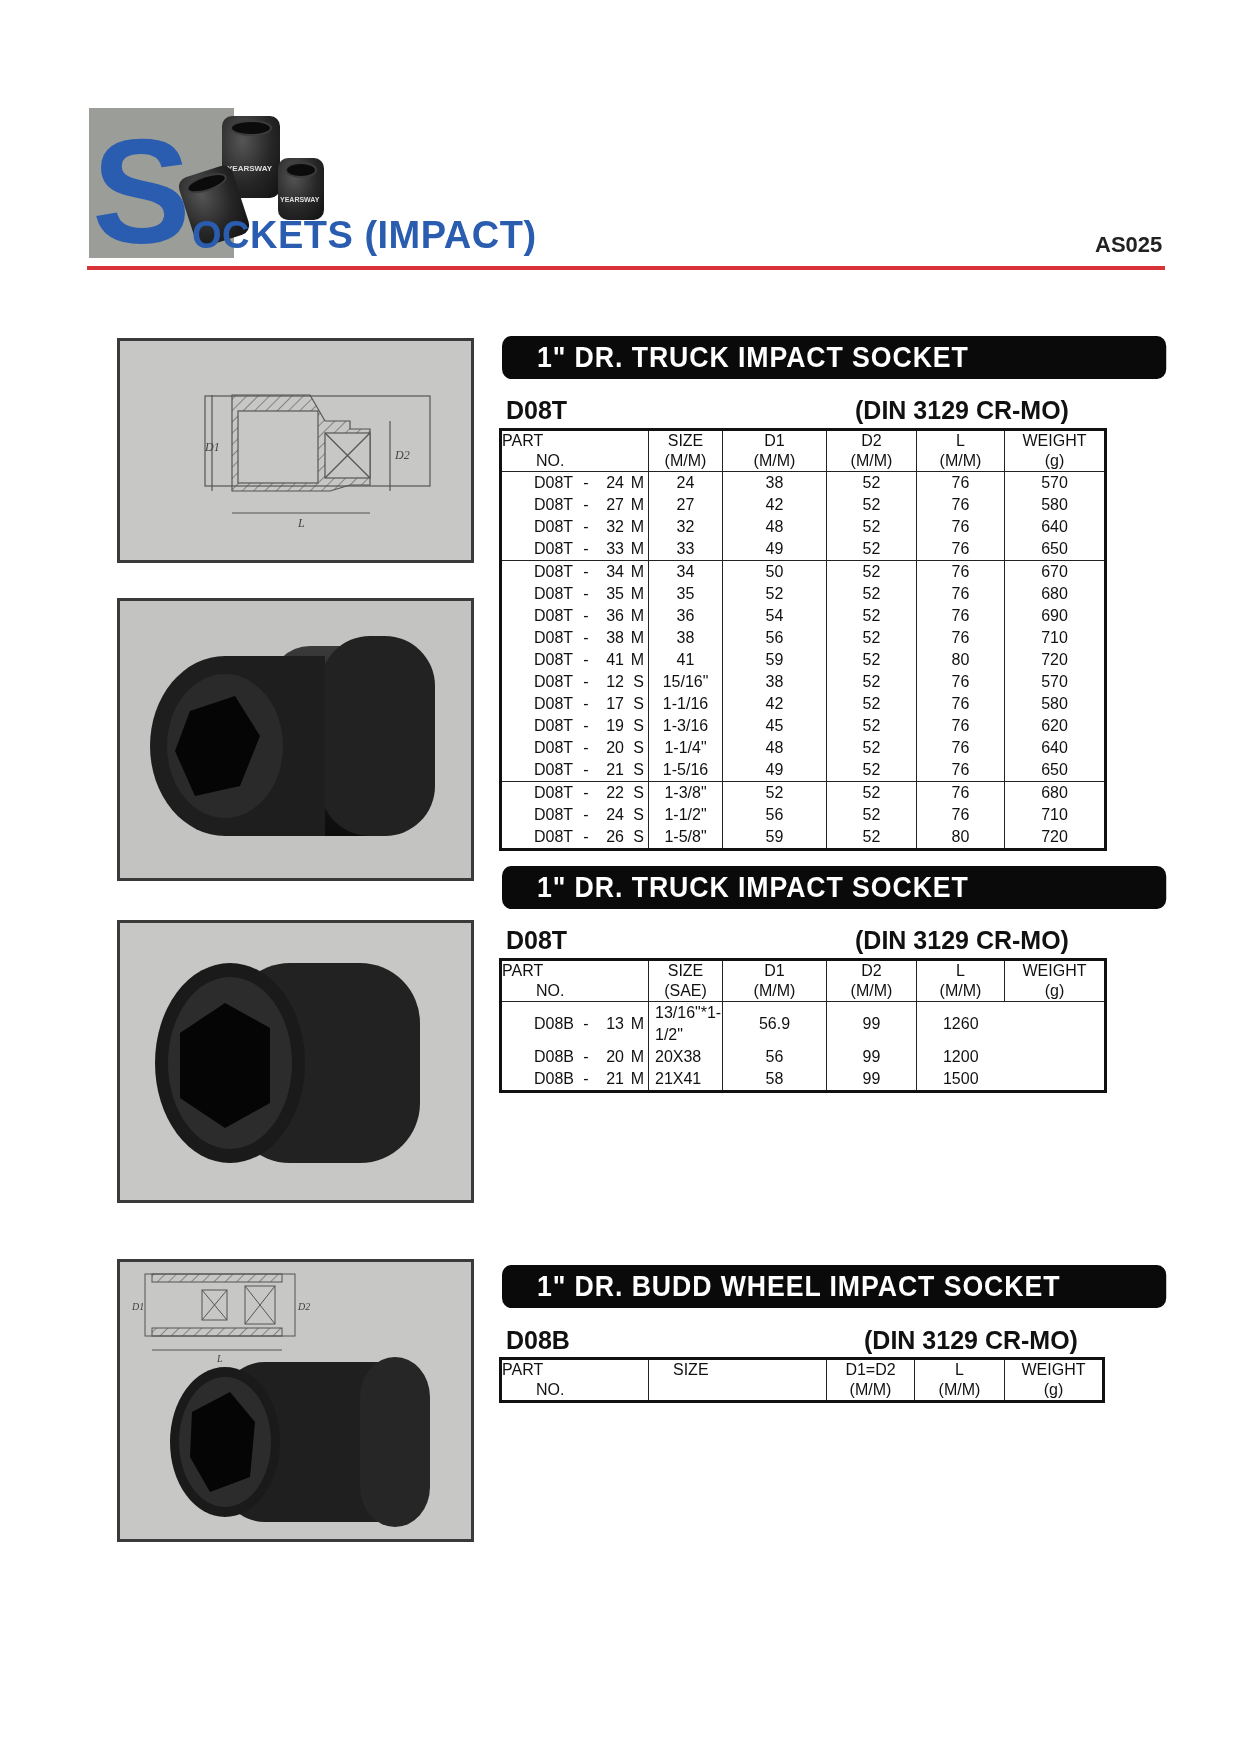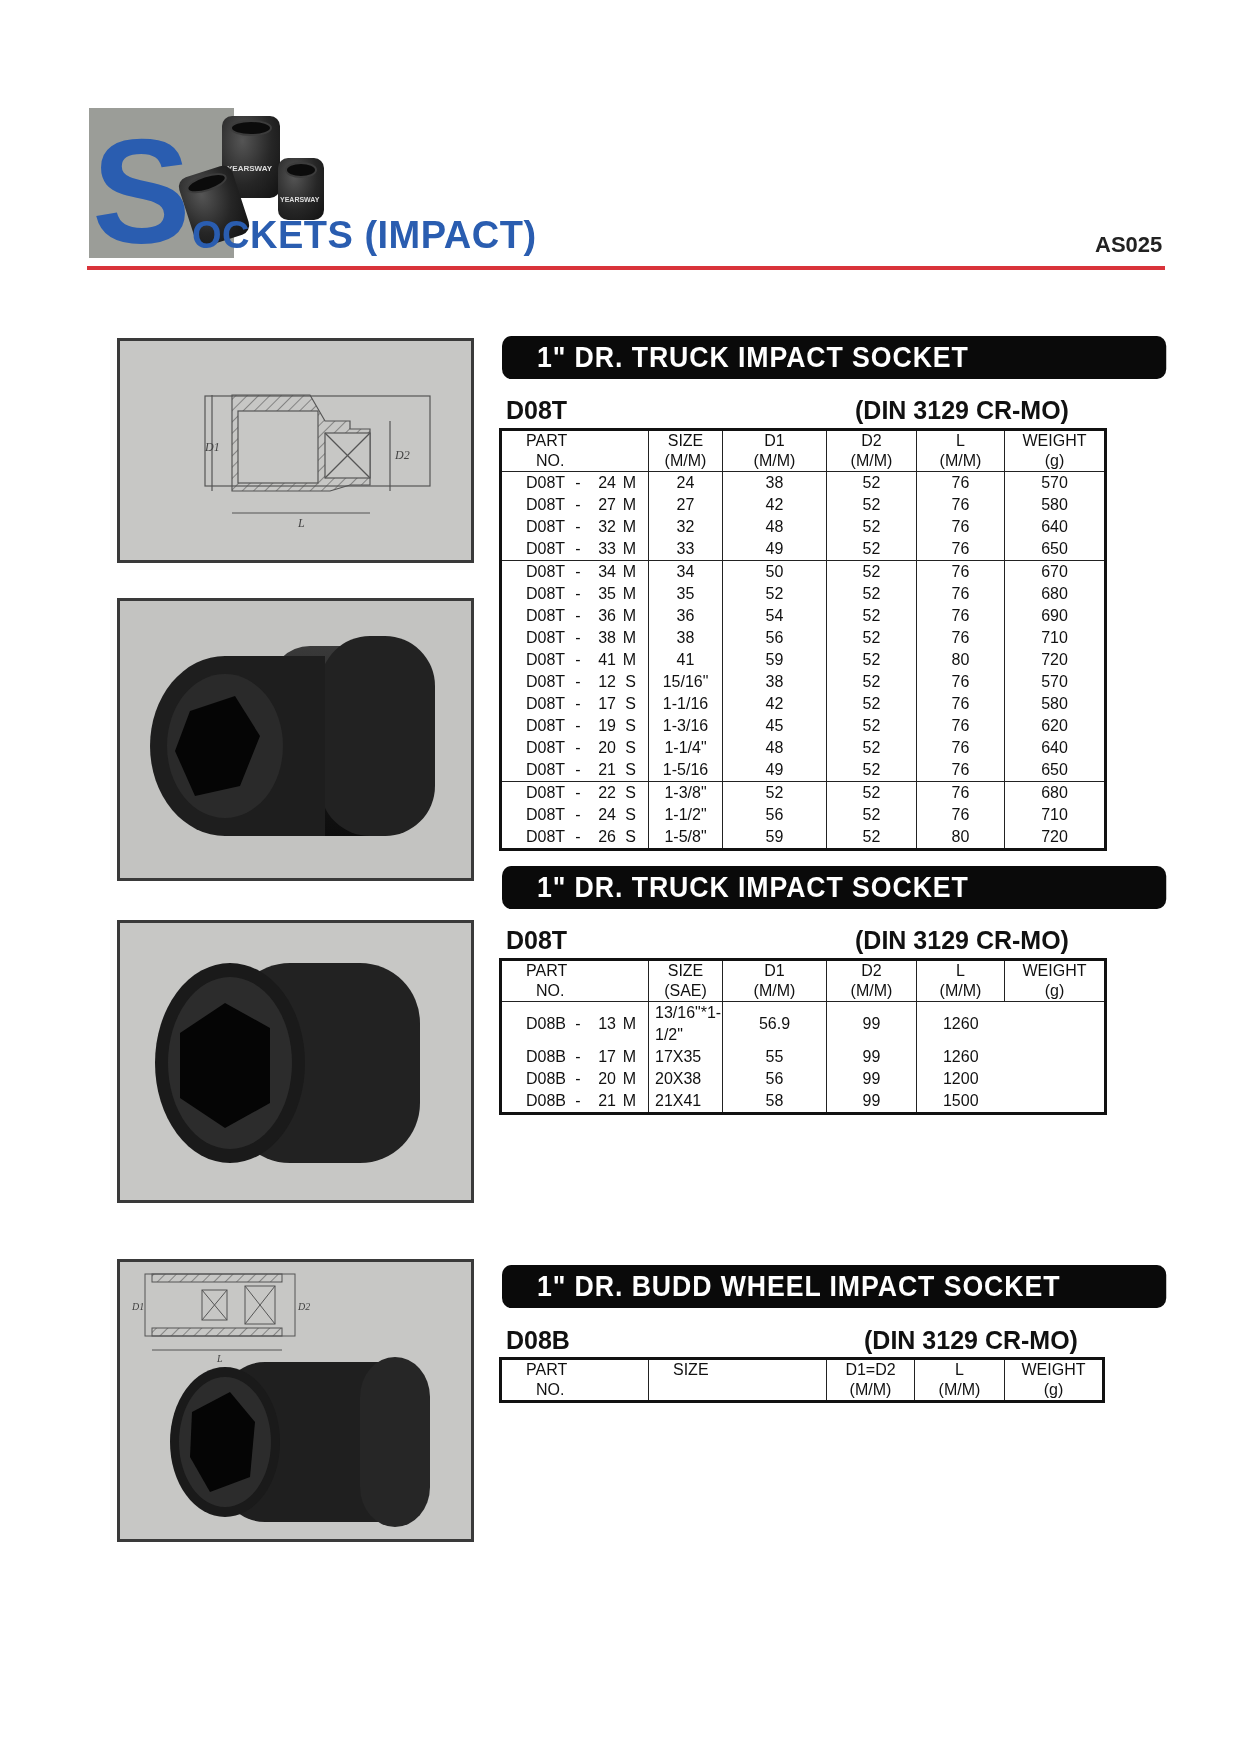--- a/index.html
+++ b/index.html
@@ -19,22 +19,22 @@
   .panel{background:#c7c7c5;border:3px solid #3a3a3a;box-sizing:border-box;overflow:hidden;}
   
   .bar{background:#0a0a0a;border-radius:10px;color:#fff;font-weight:bold;font-size:29px;box-sizing:border-box;padding-left:38px;display:flex;align-items:center;letter-spacing:1px;transform:scaleX(0.92);transform-origin:left center;}
   .code-lbl{font-size:25px;font-weight:bold;}
   .din-lbl{font-size:25px;font-weight:bold;}
   table.spec{border-collapse:collapse;border:3px solid #111;font-size:16px;position:absolute;table-layout:fixed;}
   table.spec th,table.spec td{border-left:1.5px solid #222;padding:0;text-align:center;font-weight:normal;line-height:22px;height:22px;}
   table.spec th{line-height:20px;height:20px;}
   table.spec tr.hdr2 th{border-bottom:1.5px solid #222;}
   table.spec tr.sep td{border-top:1.5px solid #222;}
-  table.spec td.pn{text-align:left;padding-left:24px;white-space:pre;}
-  table.spec th.pn{text-align:left;padding-left:24px;}
+  table.spec td.pn{text-align:left;padding-left:32px;white-space:pre;}
+  table.spec th.pn{text-align:left;}
   table.spec td.pn,table.spec th.pn{border-left:none;}
   .tl{text-align:left !important;padding-left:6px !important;}
   .pn span{display:inline-block;}
 </style>
 </head>
 <body>
 
 <div class="abs hdr-photo-bg"></div>
 <div class="abs" style="left:182px;top:112px;width:170px;height:140px;">
   <div class="sock abs" style="left:40px;top:4px;width:58px;height:82px;">
@@ -334,27 +334,20 @@
     <th>(g)</th>
   </tr>
   <tr>
         <td class="pn"><span style="width: 44px;">D08B</span><span style="width: 16px; text-align: center;">-</span><span style="width: 30px; text-align: right;">13</span><span style="width: 20px; text-align: right;">M</span></td>
         <td class="tl">13/16"*1-1/2"</td>
         <td>56.9</td>
         <td>99</td>
         <td>1260</td>
       </tr>
       <tr>
-        <td class="pn"><span style="width: 44px;">D08B</span><span style="width: 16px; text-align: center;">-</span><span style="width: 30px; text-align: right;">17</span><span style="width: 20px; text-align: right;">M</span></td>
-        <td class="tl">17X35</td>
-        <td>55</td>
-        <td>99</td>
-        <td>1260</td>
-      </tr>
-      <tr>
         <td class="pn"><span style="width: 44px;">D08B</span><span style="width: 16px; text-align: center;">-</span><span style="width: 30px; text-align: right;">20</span><span style="width: 20px; text-align: right;">M</span></td>
         <td class="tl">20X38</td>
         <td>56</td>
         <td>99</td>
         <td>1200</td>
       </tr>
       <tr>
         <td class="pn"><span style="width: 44px;">D08B</span><span style="width: 16px; text-align: center;">-</span><span style="width: 30px; text-align: right;">21</span><span style="width: 20px; text-align: right;">M</span></td>
         <td class="tl">21X41</td>
         <td>58</td>

